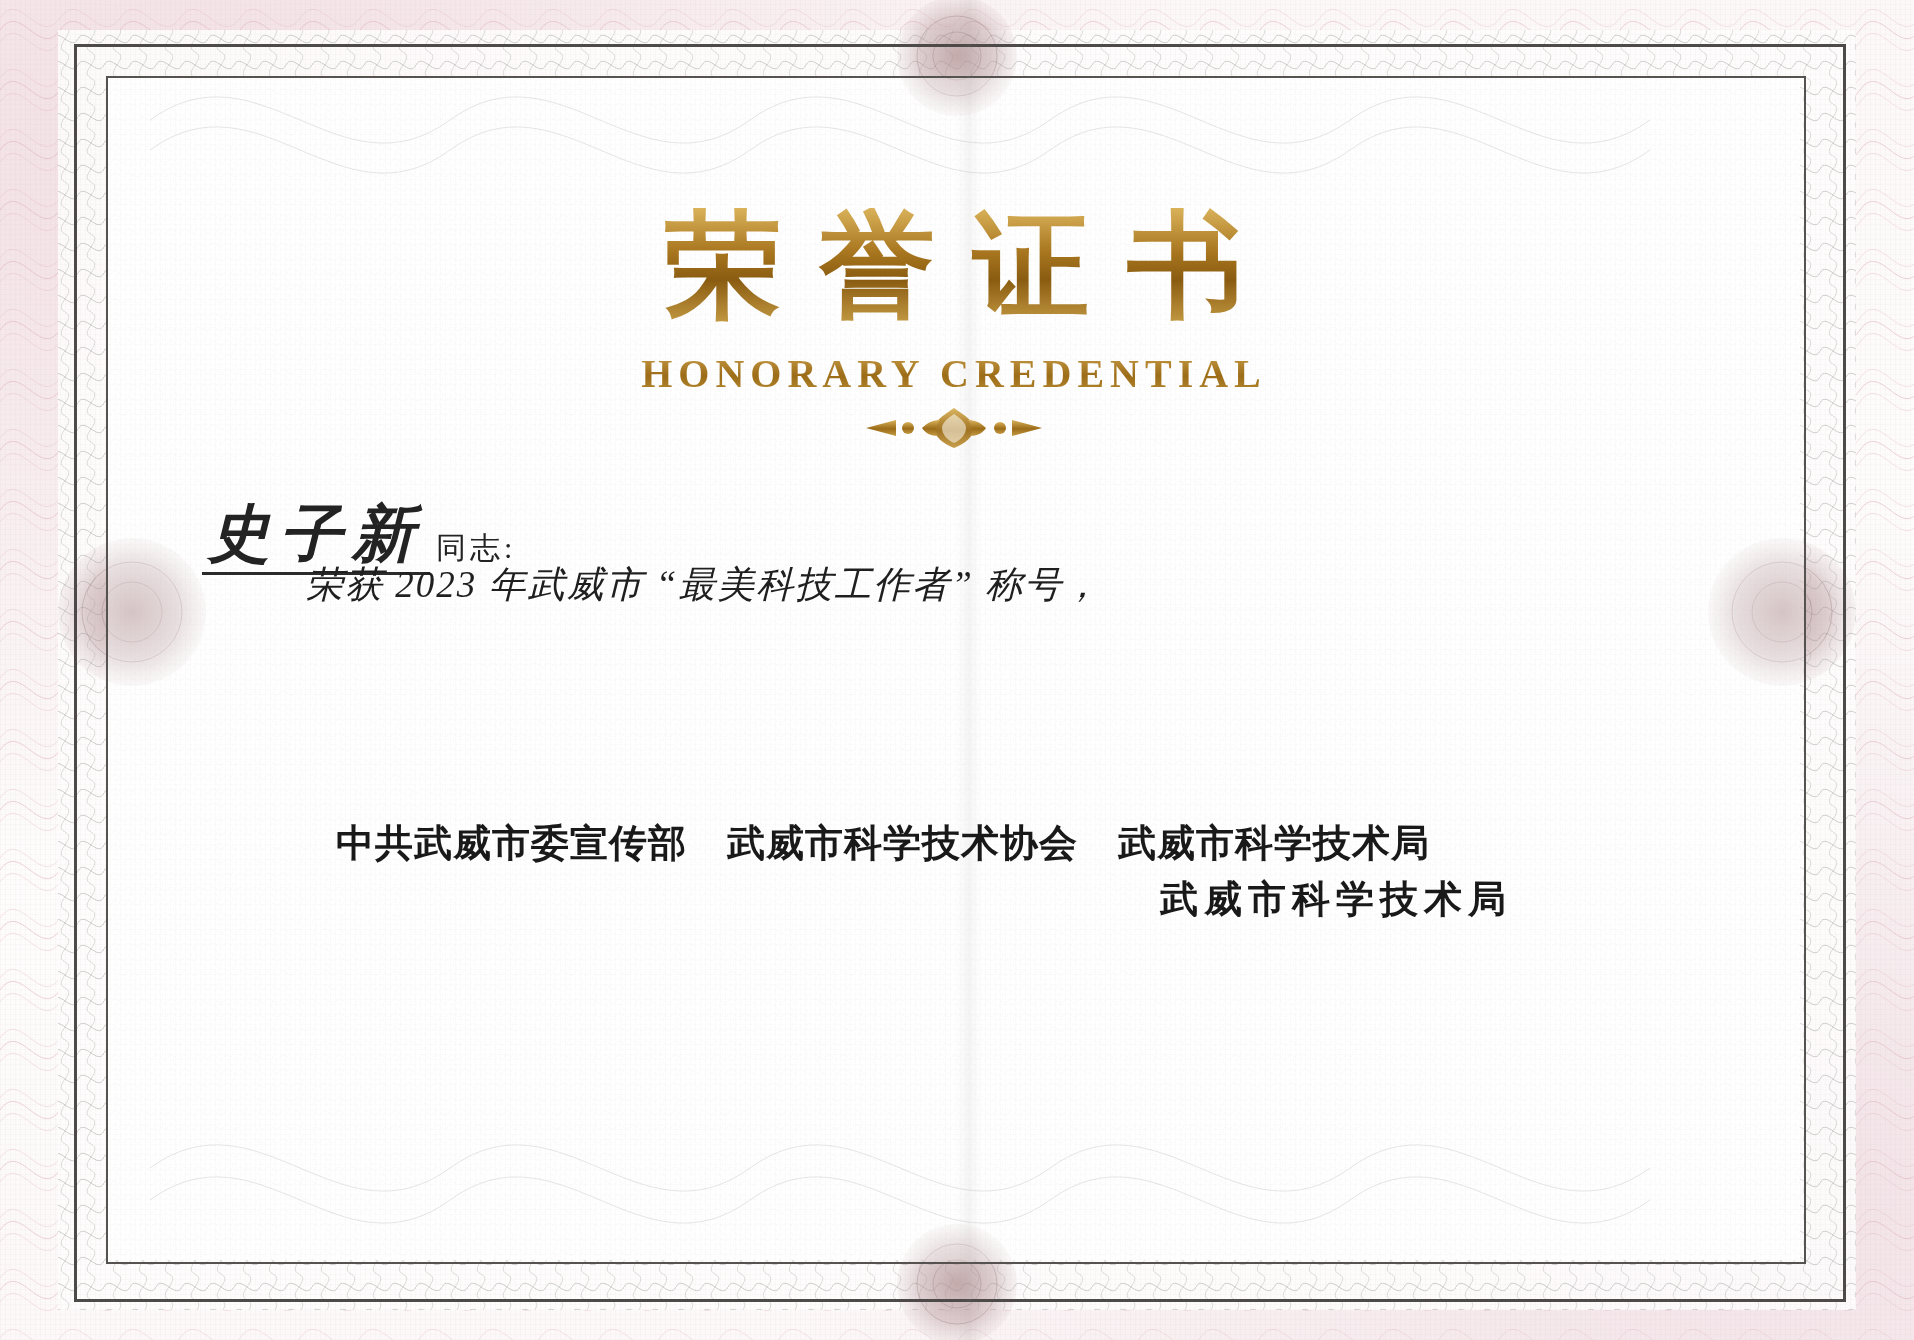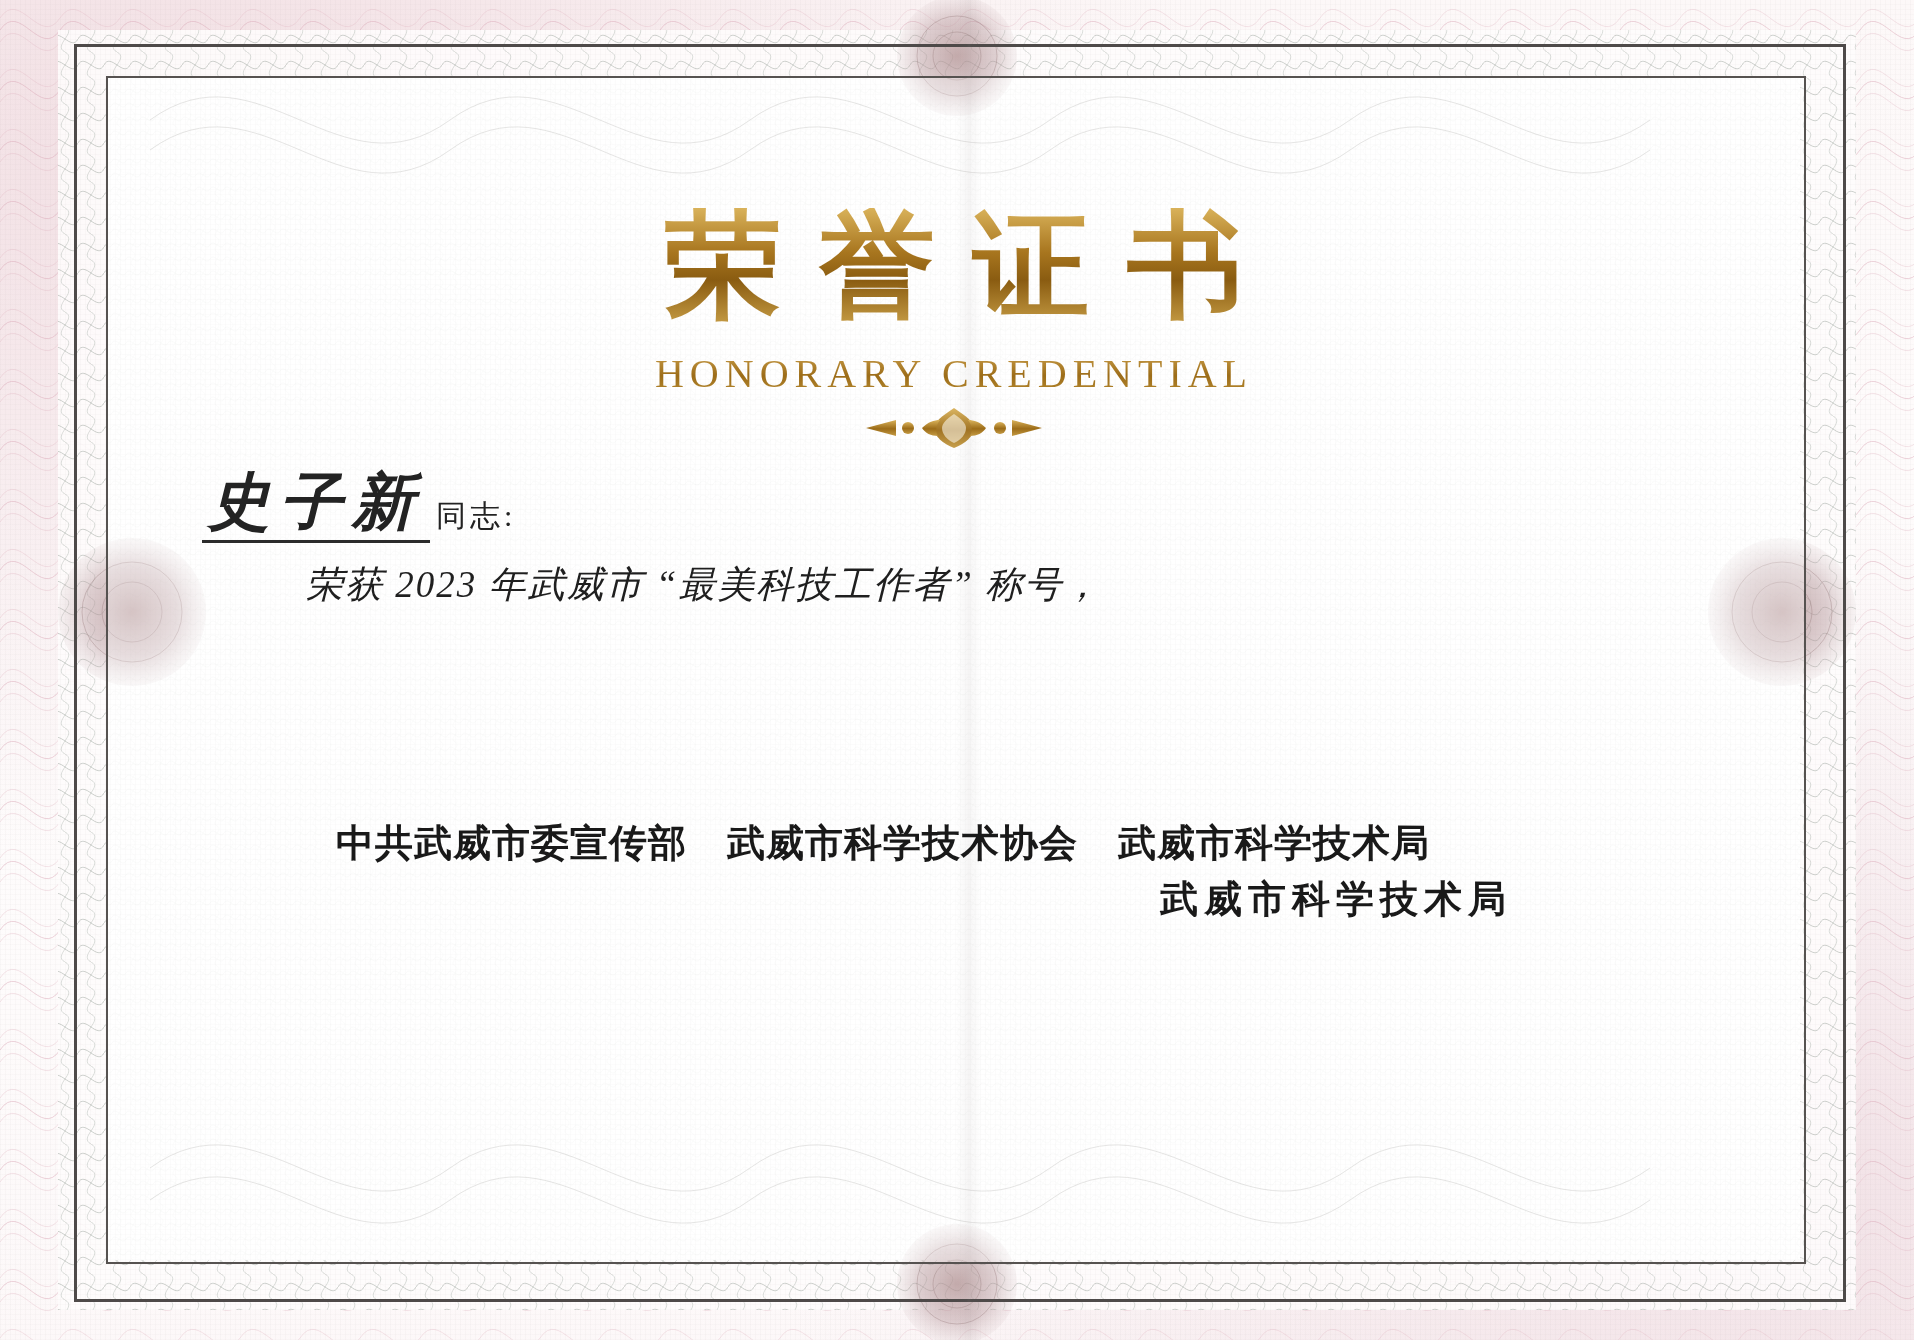--- a/index.html
+++ b/index.html
@@ -105,21 +105,21 @@
     text-shadow: none;
   }
 
   .title-en {
     position: absolute;
     top: 274px;
     left: 0; right: 0;
     text-align: center;
     font-family: "Liberation Serif", serif;
     font-size: 40px;
-    font-weight: 400;
+    font-weight: 700;
     letter-spacing: 6px;
     background: linear-gradient(180deg, #cfa44f 0%, #9c6c18 55%, #bb8f35 100%);
     -webkit-background-clip: text;
     background-clip: text;
     color: transparent;
     -webkit-text-fill-color: transparent;
   }
 
   
   .divider {
@@ -142,20 +142,21 @@
   .recipient-name {
     font-family: "Liberation Serif", serif;
     font-size: 62px;
     font-weight: 700;
     font-style: italic;
     letter-spacing: 10px;
     color: #232323;
     border-bottom: 3px solid #2b2b2b;
     padding: 0 6px 4px 6px;
     line-height: 1.1;
+    margin-top: 32px;
   }
   .recipient-suffix {
     font-family: "Liberation Serif", serif;
     font-size: 30px;
     color: #232323;
     letter-spacing: 4px;
     padding-left: 6px;
     padding-bottom: 6px;
   }
 

